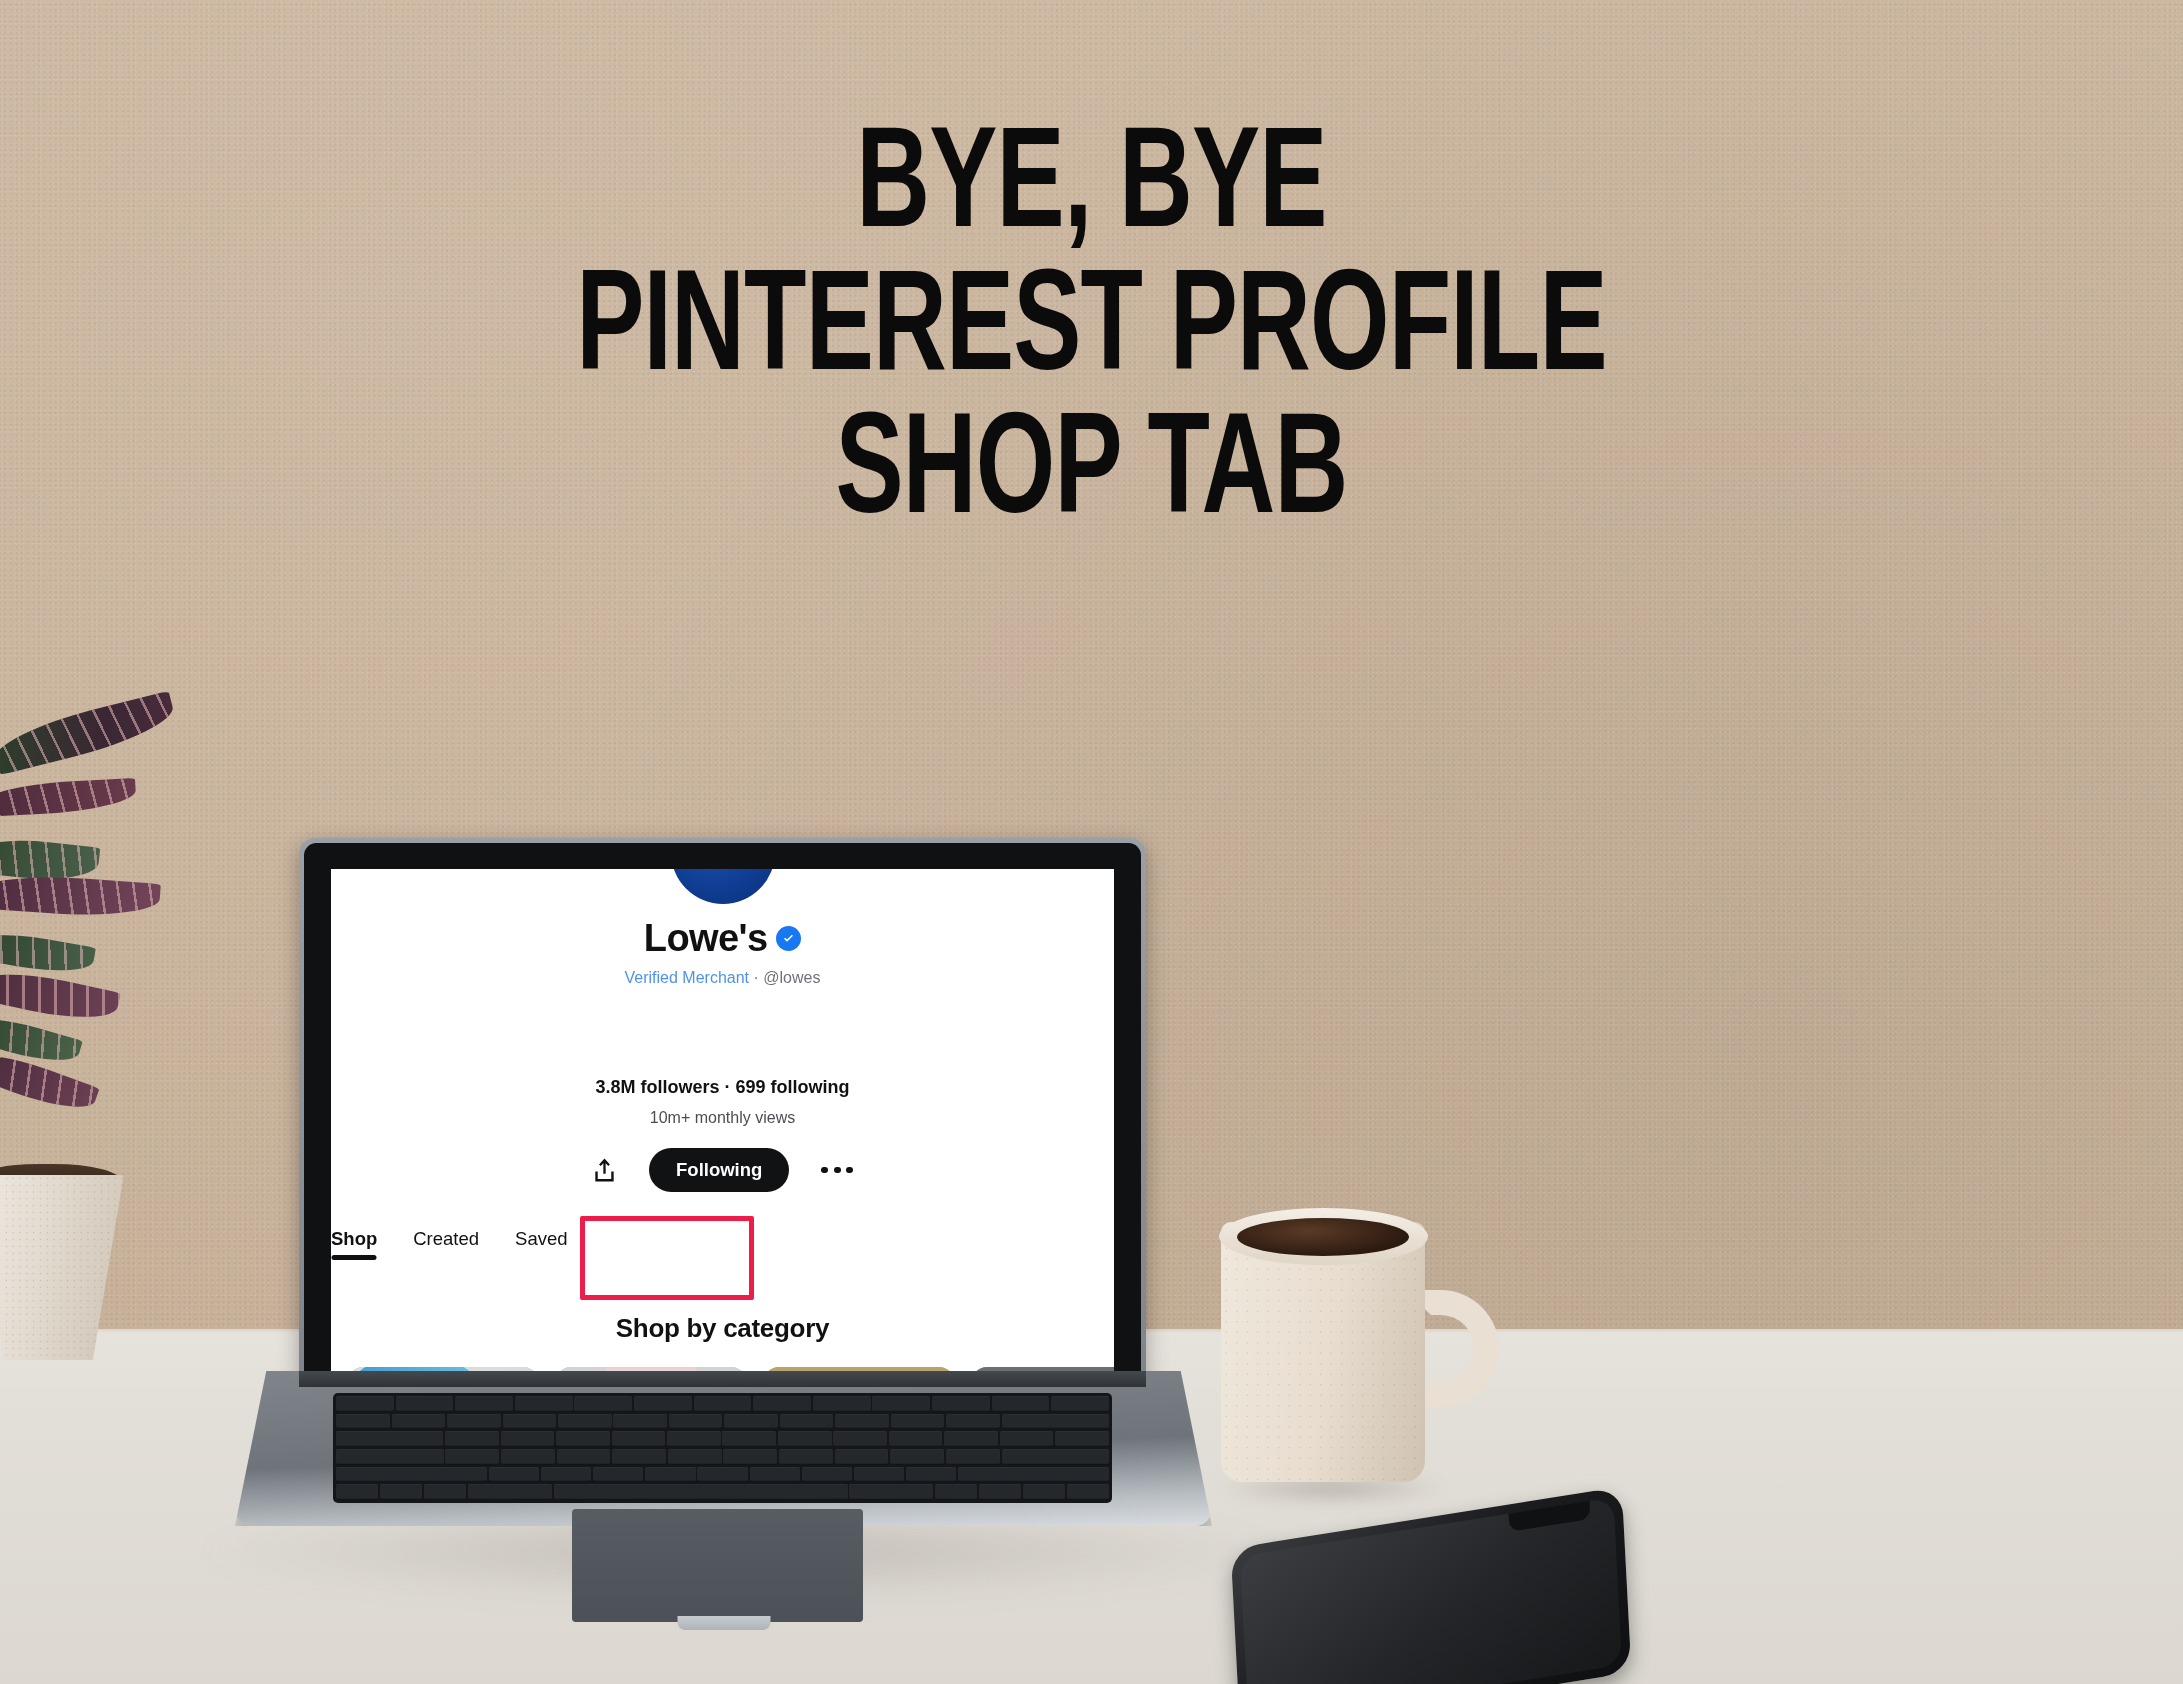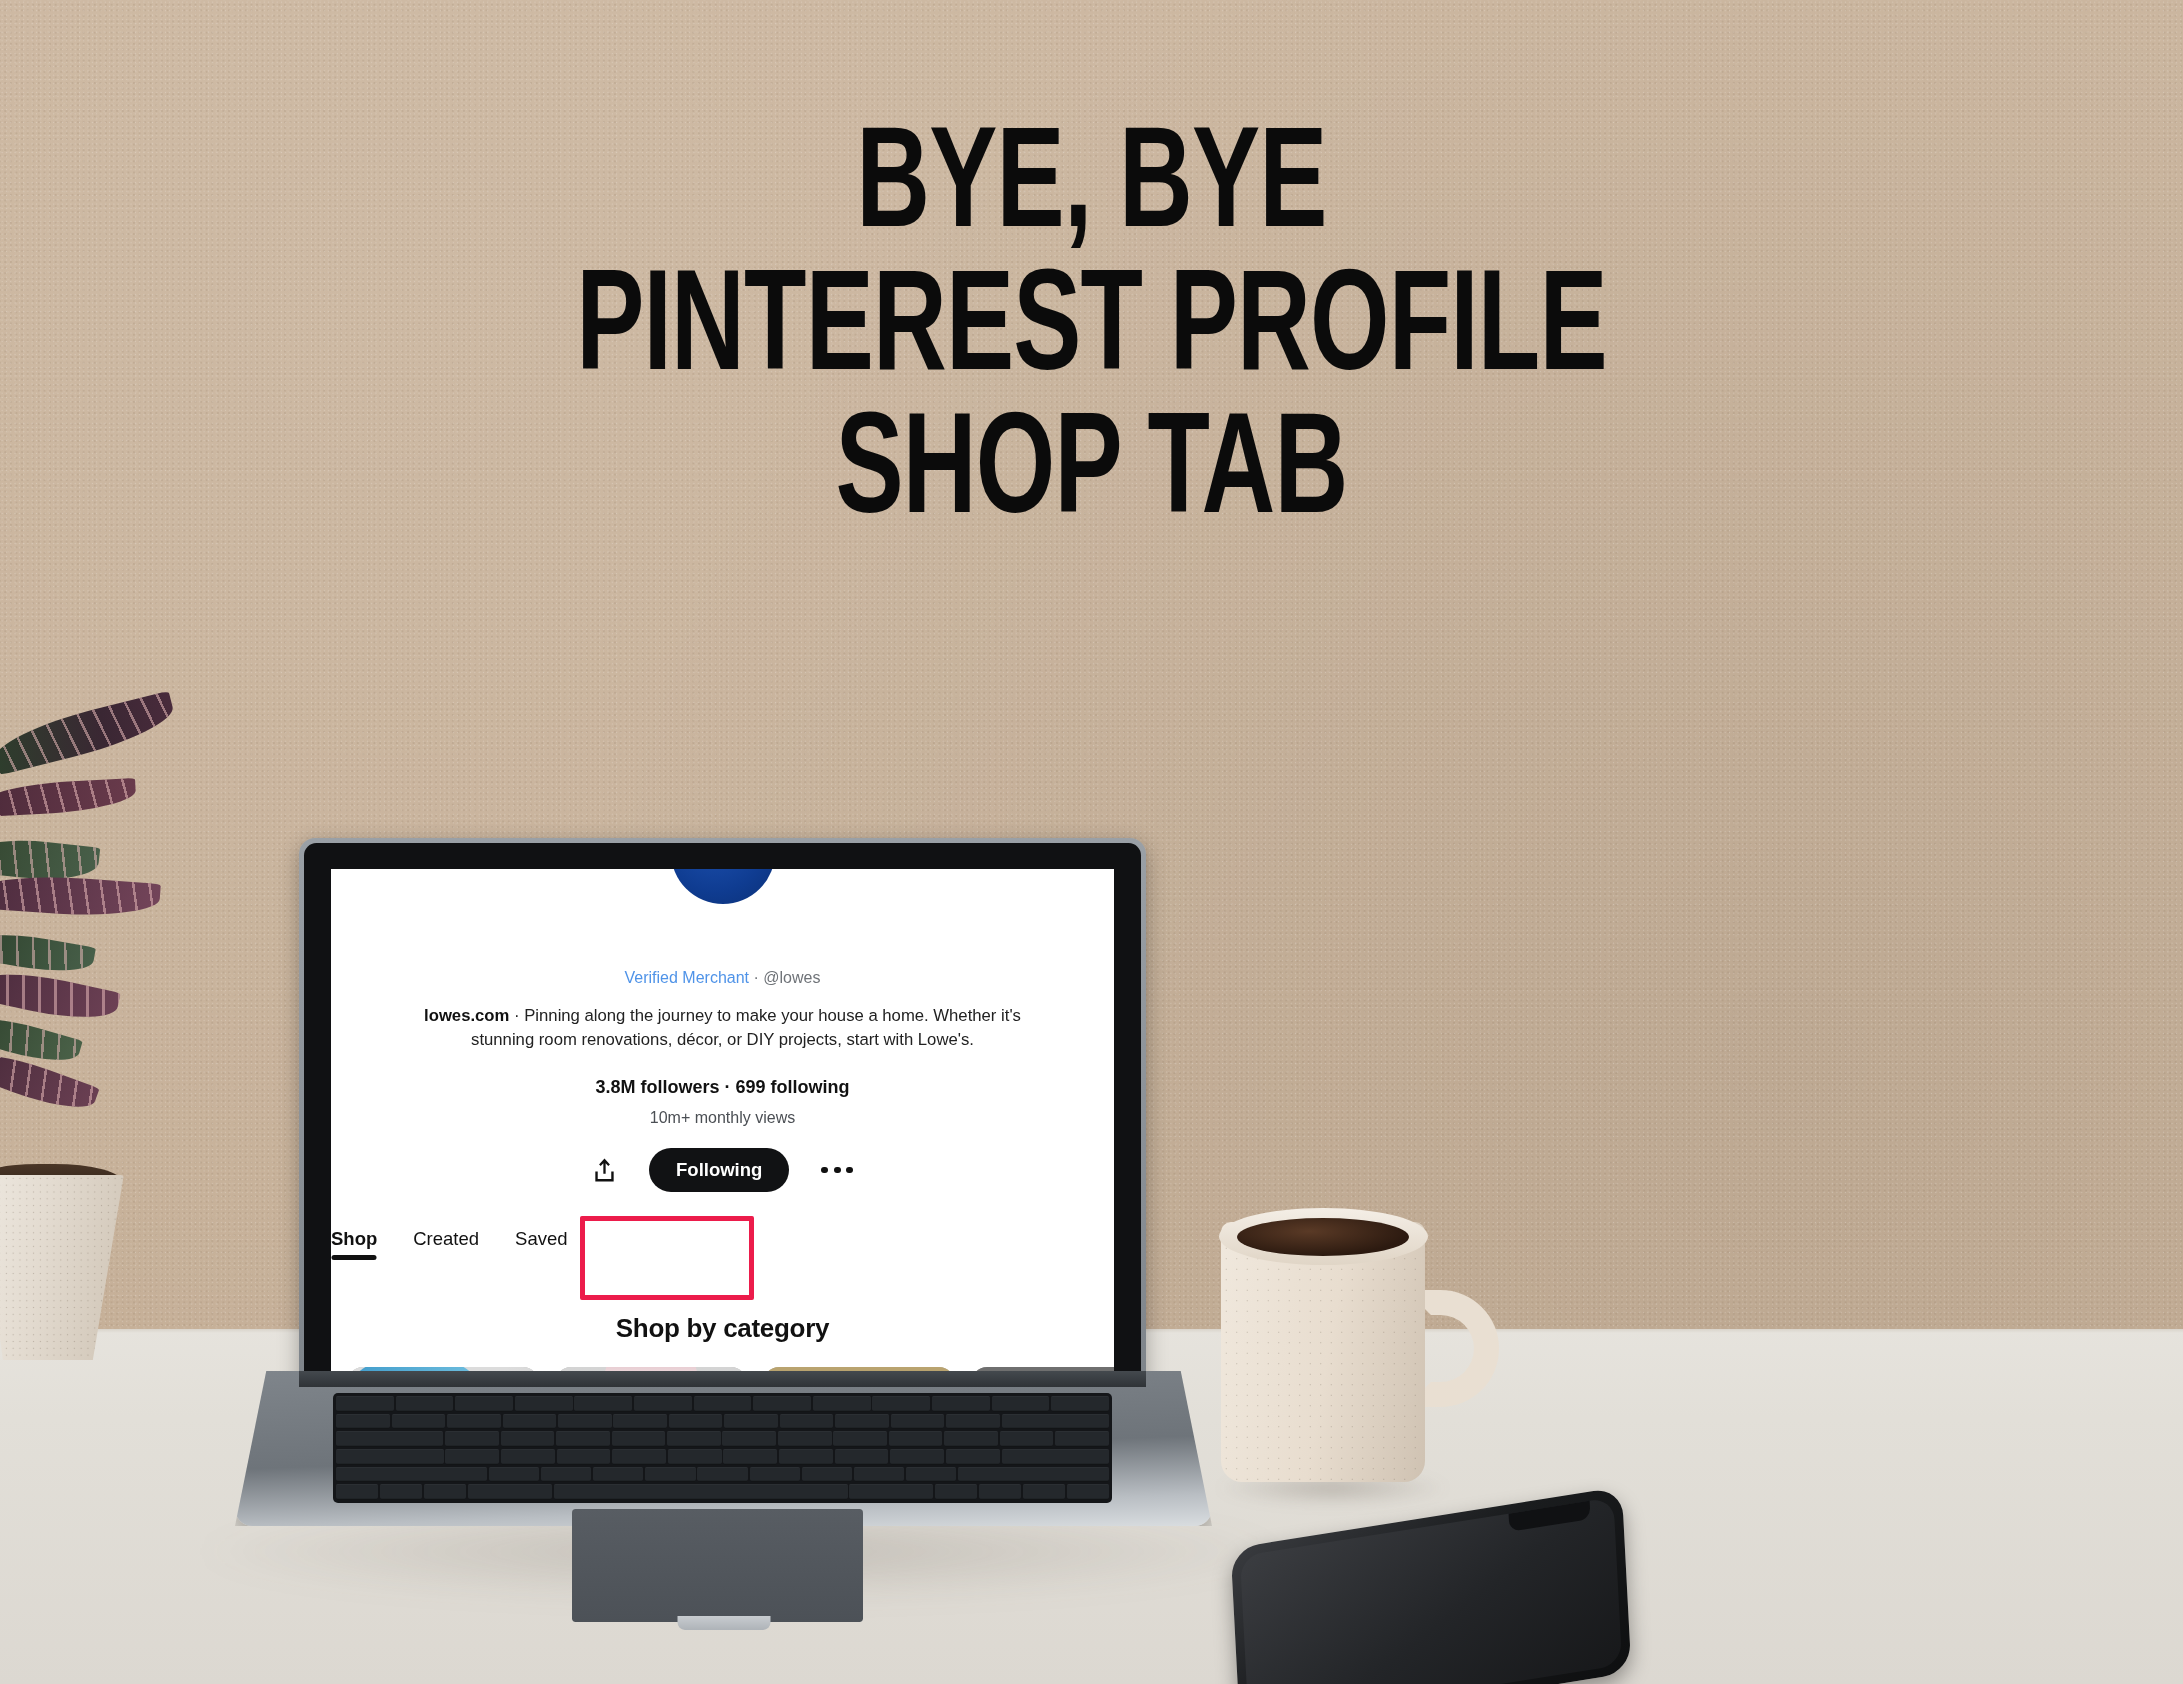--- a/index.html
+++ b/index.html
@@ -326,28 +326,33 @@
   <div class="laptop">
 
     <div class="lid">
       <div class="bezel">
         <div class="screen">
 
           <div class="pf">
 
             <div class="avatar"></div>
 
+            <div class="pf-name">
+              <span>Lowe's</span>
+              <span class="verified">
+                <svg viewBox="0 0 24 24" aria-hidden="true">
+                    <path d="M9.6 17.1 4.8 12.3l1.7-1.7 3.1 3.1 7.9-7.9 1.7 1.7z" fill="#fff"></path>
+                  </svg>
+              </span>
+            </div>
 
             <div class="pf-sub">
               <b>Verified Merchant</b><span> · </span><span>@lowes</span>
             </div>
 
-            <div class="pf-bio">
-              <b>lowes.com</b><span> · </span><span>Pinning along the journey to make your house a home. Whether it's stunning room renovations, décor, or DIY projects, start with Lowe's.</span>
-            </div>
 
             <div class="pf-stats">3.8M followers · 699 following</div>
             <div class="pf-views">10m+ monthly views</div>
 
             <div class="pf-actions">
               <span class="share-ic">
                 <svg viewBox="0 0 24 26" aria-hidden="true">
                   <path d="M12 1.5 6.8 7.2l1.6 1.5 2.5-2.7v10h2.2v-10l2.5 2.7 1.6-1.5z" fill="#111"></path>
                   <path d="M3.2 14v9.5h17.6V14h-2.3v7.2H5.5V14z" fill="#111"></path>
                 </svg>

